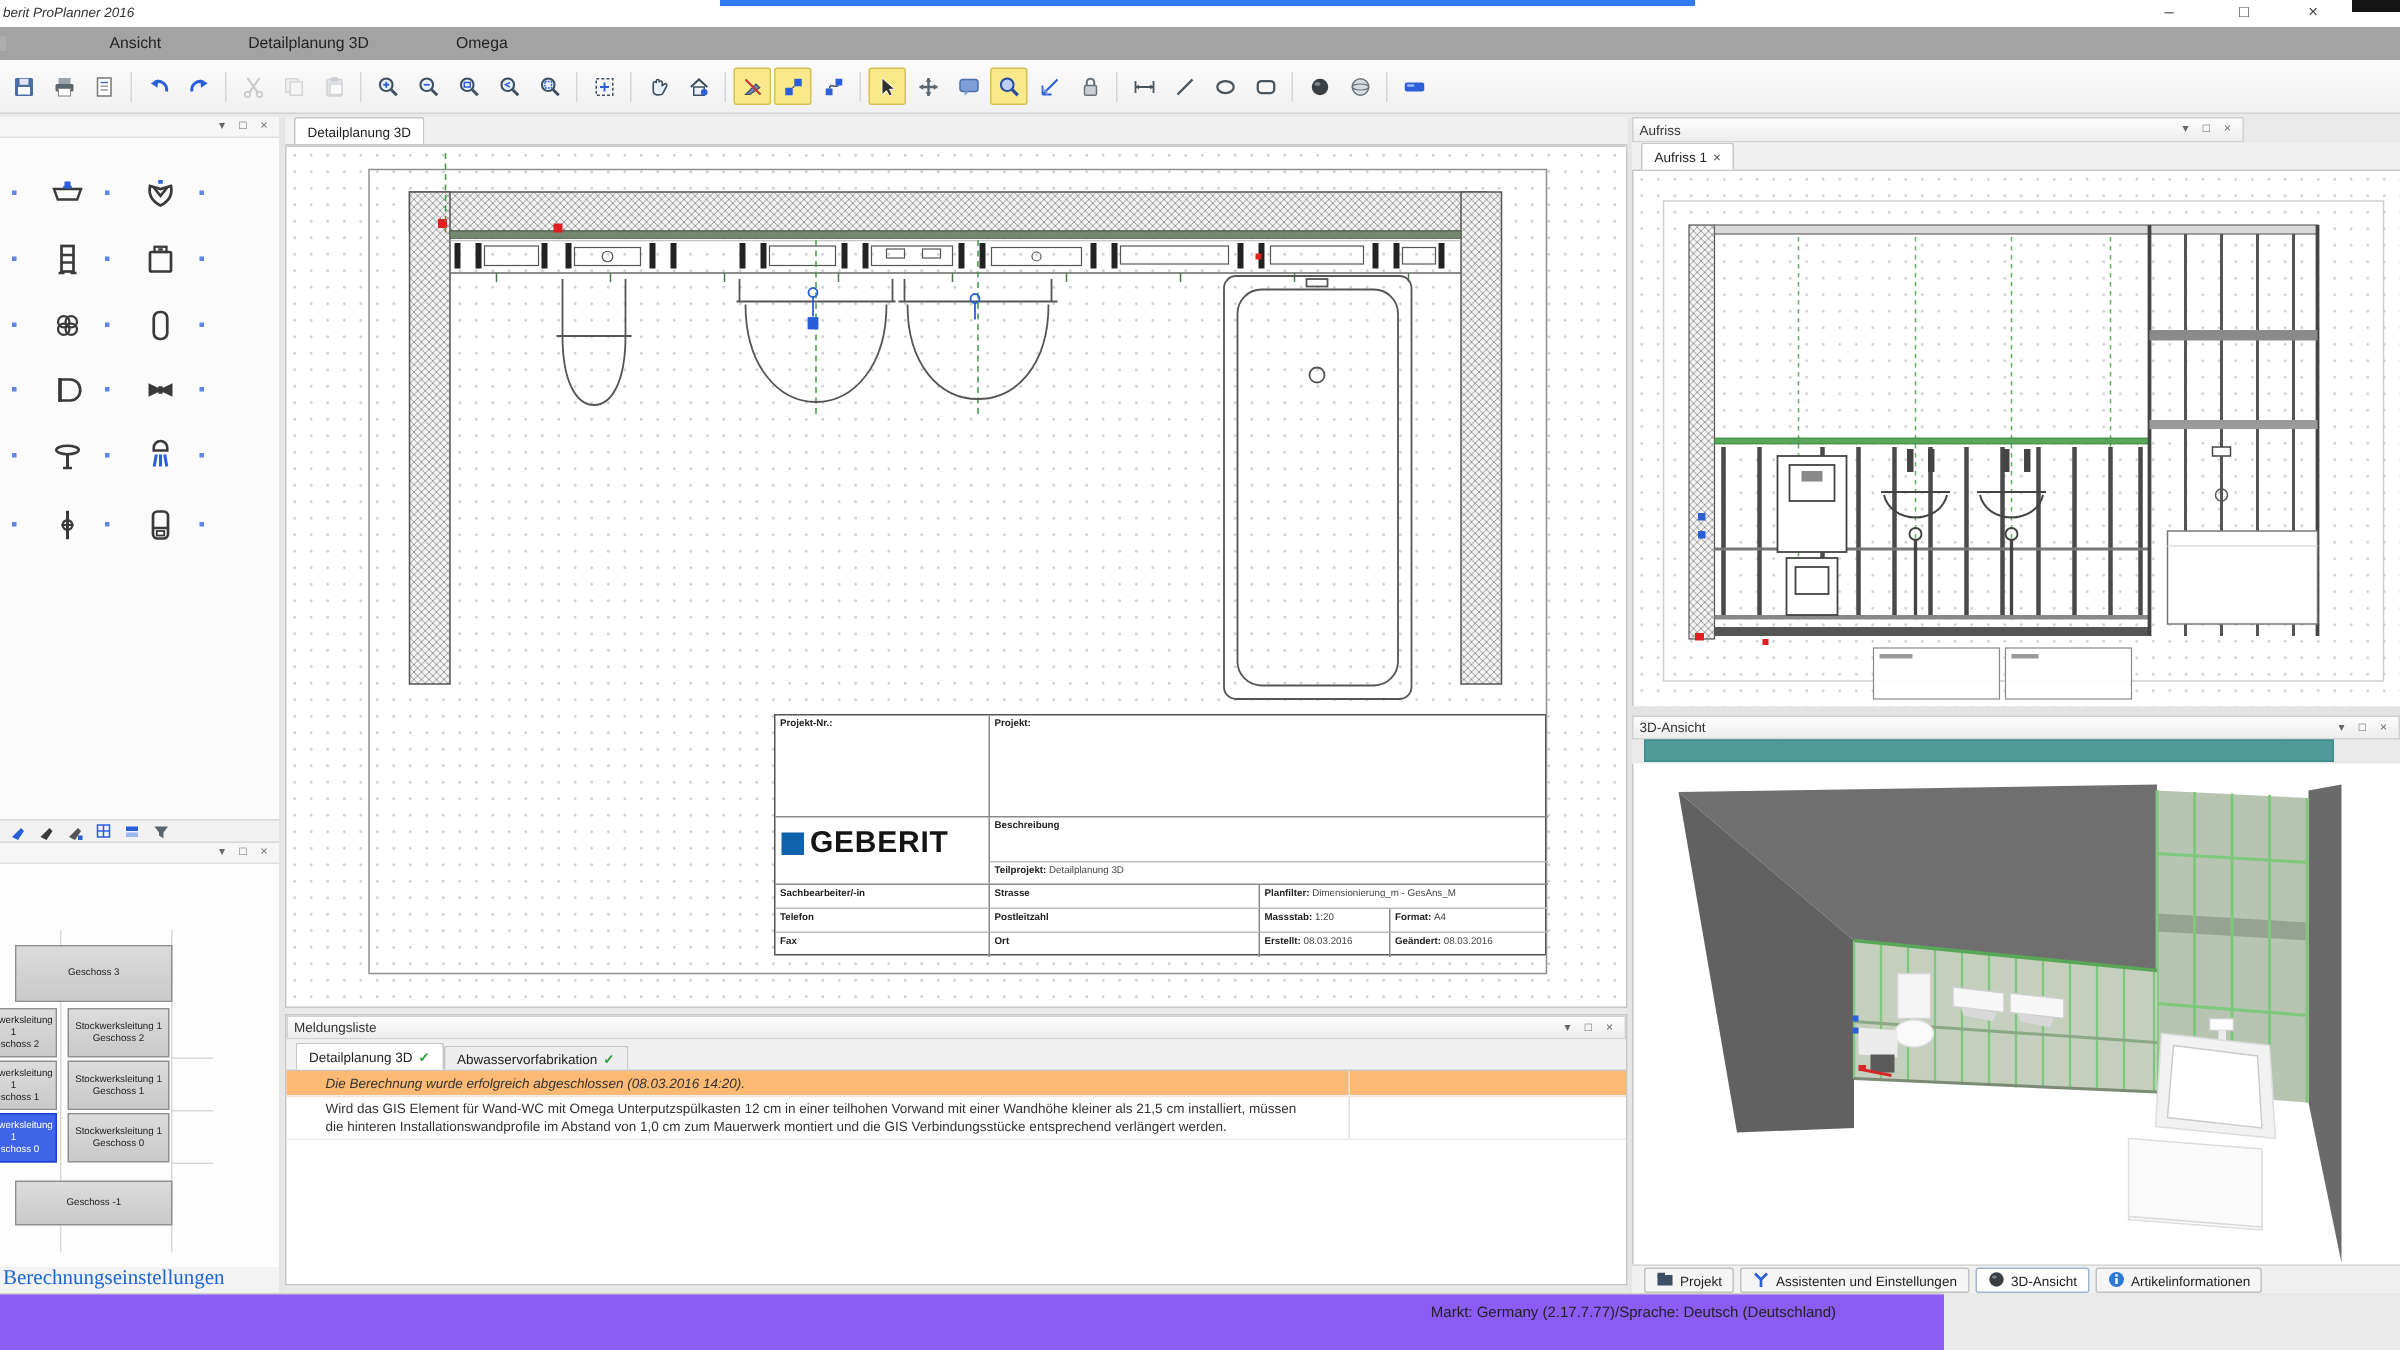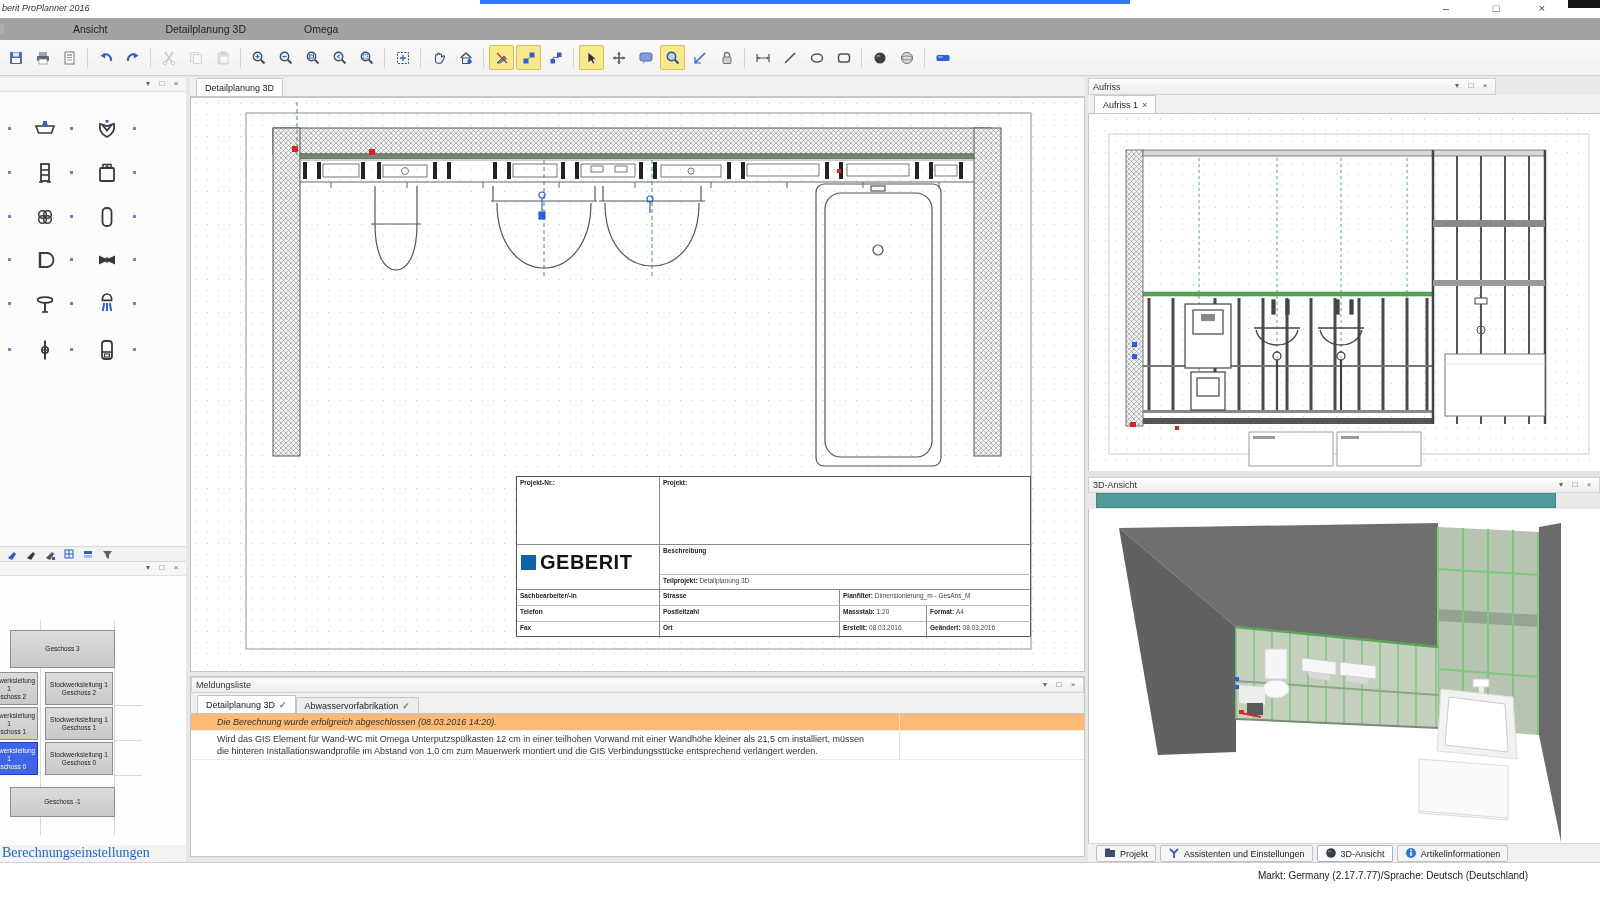--- a/index.html
+++ b/index.html
@@ -78,21 +78,21 @@
   #view3d-header{left:1088px;top:477px;width:512px;height:16px;}
   #teal-bar{left:1096px;top:493px;width:460px;height:15px;background:#4f9b9b;border:1px solid #3e8a8a;box-sizing:border-box;}
   #scene{left:1088px;top:509px;width:512px;height:334px;background:#fff;border-left:1px solid #c6c6c6;box-sizing:border-box;overflow:hidden;}
   #bottom-tabs{left:1088px;top:843px;width:512px;height:19px;background:#f0f0f0;display:flex;align-items:flex-end;gap:4px;padding-left:8px;box-sizing:border-box;border-top:1px solid #d8d8d8;}
   .btab{height:15px;border:1px solid #c2c2c2;border-radius:2px;background:#f5f5f5;font-size:9px;color:#222;display:flex;align-items:center;gap:4px;padding:0 7px;}
   .btab.active{background:#fff;border-color:#9fb6cf;}
   
   #vsplit1{left:186px;top:78px;width:4px;height:784px;background:#e6e6e6;}
   #vsplit2{left:1085px;top:78px;width:3px;height:784px;background:#e6e6e6;}
   
-  #statusbar{left:0;top:862px;width:1600px;height:38px;background:#ffffff;border-top:1px solid #cfcfcf;}
+  #statusbar{left:0;top:862px;width:1296px;height:38px;background:#8b5cf6;border-top:1px solid #cfcfcf;}
   #statusbar span{position:absolute;right:72px;top:7px;font-size:10px;color:#222;}
 </style>
 </head>
 <body>
 
 <div class="abs" id="titlebar">
   <span class="title">berit ProPlanner 2016</span>
   <span class="win-btn" style="left:1428px">–</span>
   <span class="win-btn" style="left: 1478px">□</span>
   <span class="win-btn" style="left:1524px">×</span>

